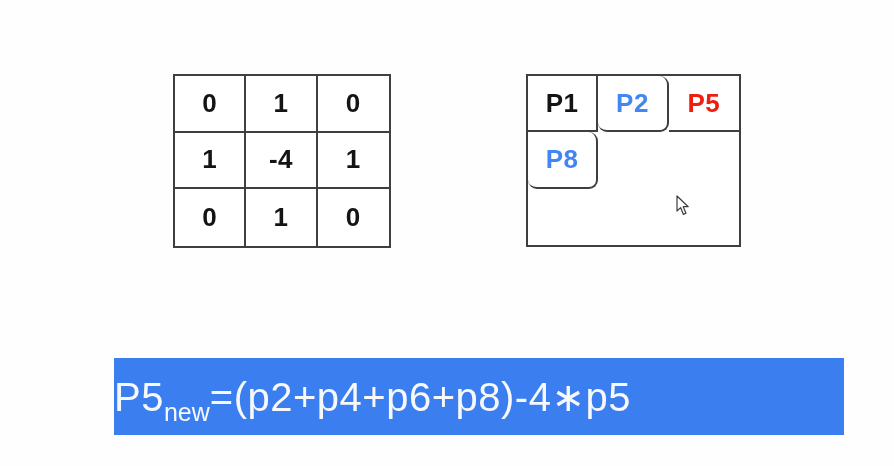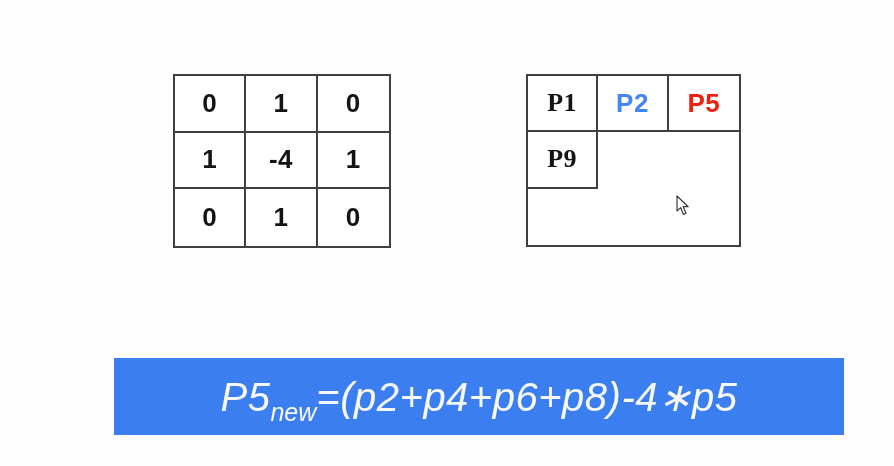--- a/index.html
+++ b/index.html
@@ -29,29 +29,28 @@
     display:flex;align-items:center;justify-content:center;
     border-right:2px solid var(--border);
     border-bottom:2px solid var(--border);
     font-size:26px;font-weight:bold;color:var(--dark);
     letter-spacing:0.5px;
   }
   .grid3 .cell:nth-child(3n){border-right:none;}
   .grid3 .cell:nth-child(n+7){border-bottom:none;}
   #kernel-grid{left:173px;top:74px;width:218px;height:174px;}
   #pixel-grid{left:526px;top:74px;width:215px;height:173px;}
-  .cell[data-color="blue"]{color:var(--blue);}
+  .cell[data-color="blue"]{color:var(--blue);border-radius:9px;}
   .cell[data-color="red"]{color:var(--red);}
-  .cell[data-color="black"]{color:var(--dark);font-family:Liberation Serif, serif;}
+  .cell[data-color="black"]{color:var(--dark);}
   #formula-banner{
     position:absolute;left:114px;top:358px;width:730px;height:77px;
     background:var(--banner);
-    display:flex;align-items:center;justify-content:center;
+    display:flex;align-items:center;
     box-sizing:border-box;
-    font-style:italic;
   }
   .formula{
     color:var(--formula);
     font-size:40px;font-weight:400;
     white-space:nowrap;
     letter-spacing:0.5px;
   }
   .formula .sub{
     font-size:25px;
     display:inline-block;
@@ -75,21 +74,21 @@
   <div class="cell">1</div>
   <div class="cell">0</div>
   <div class="cell">1</div>
   <div class="cell">0</div>
 </div>
 
 <div class="grid3" id="pixel-grid">
   <div class="cell" data-color="black">P1</div>
   <div class="cell" data-color="blue">P2</div>
   <div class="cell" data-color="red">P5</div>
-  <div class="cell" data-color="black">P9</div>
+  <div class="cell" data-color="blue">P8</div>
 </div>
 
 <svg id="mouse-cursor" viewBox="0 0 14 21">
   <path d="M1,1 L1,16 L4.6,12.6 L7.4,19.4 L10,18.3 L7.2,11.7 L12.2,11.7 Z" fill="#ffffff" stroke="#3c3c3c" stroke-width="1.2" stroke-linejoin="round"></path>
 </svg>
 
 <div id="formula-banner">
   <div class="formula">
     <span>P5</span><span class="sub">new</span><span>=(p2+p4+p6+p8)-4∗p5</span>
   </div>

